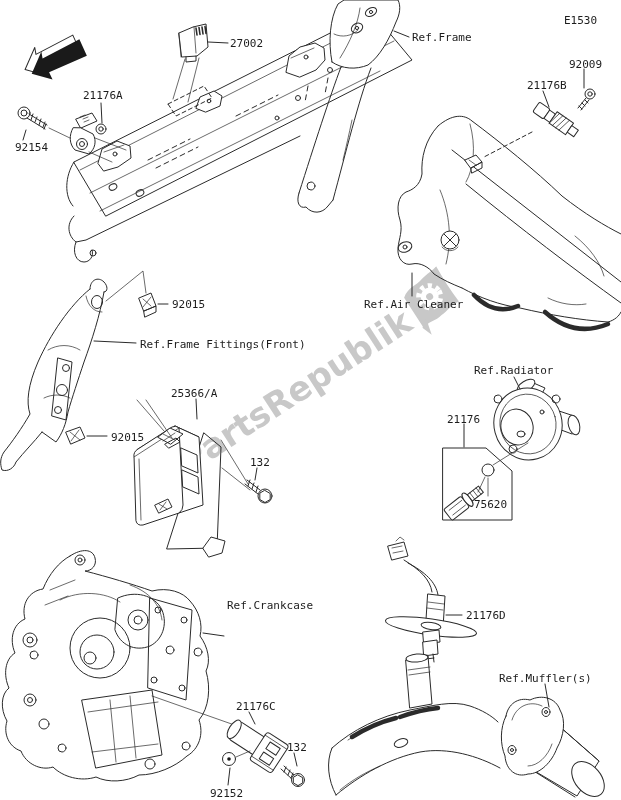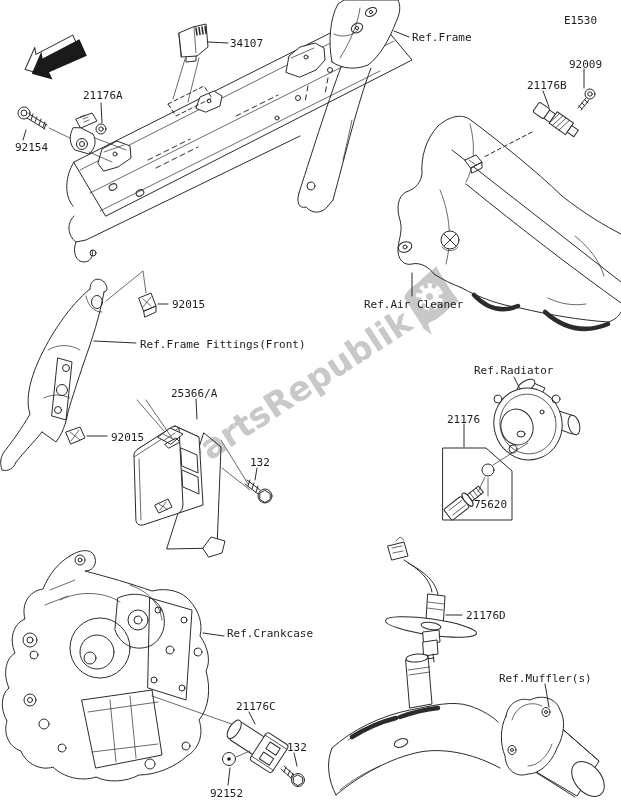--- a/index.html
+++ b/index.html
@@ -338,35 +338,35 @@
       <path d="M249,712 L255,724"></path>
       <path d="M294,753 L297,766"></path>
       <path d="M228,785 L230,768"></path>
       <path d="M462,615 L446,615"></path>
       <path d="M545,684 L549,707"></path>
     </g>
   </svg>
 
   <div class="lbls">
     <span class="lbl code" style="left:564px;top:14px">E1530</span>
-    <span class="lbl" style="left:230px;top:37px">34107</span>
+    <span class="lbl" style="left:230px;top:37px">27002</span>
     <span class="lbl" style="left:83px;top:89px">21176A</span>
     <span class="lbl" style="left:15px;top:141px">92154</span>
     <span class="lbl" style="left:412px;top:31px">Ref.Frame</span>
     <span class="lbl" style="left:569px;top:58px">92009</span>
     <span class="lbl" style="left:527px;top:79px">21176B</span>
     <span class="lbl" style="left:364px;top:298px">Ref.Air Cleaner</span>
     <span class="lbl" style="left:172px;top:298px">92015</span>
     <span class="lbl" style="left:140px;top:338px">Ref.Frame Fittings(Front)</span>
     <span class="lbl" style="left:171px;top:387px">25366/A</span>
     <span class="lbl" style="left:111px;top:431px">92015</span>
     <span class="lbl" style="left:250px;top:456px">132</span>
     <span class="lbl" style="left:474px;top:364px">Ref.Radiator</span>
     <span class="lbl" style="left:447px;top:413px">21176</span>
     <span class="lbl" style="left:474px;top:498px">75620</span>
-    <span class="lbl" style="left:227px;top:627px">Ref.Crankcase</span>
+    <span class="lbl" style="left:227px;top:599px">Ref.Crankcase</span>
     <span class="lbl" style="left:236px;top:700px">21176C</span>
     <span class="lbl" style="left:287px;top:741px">132</span>
     <span class="lbl" style="left:210px;top:787px">92152</span>
     <span class="lbl" style="left:466px;top:609px">21176D</span>
     <span class="lbl" style="left:499px;top:672px">Ref.Muffler(s)</span>
   </div>
 </div>
 
 </body></html>

